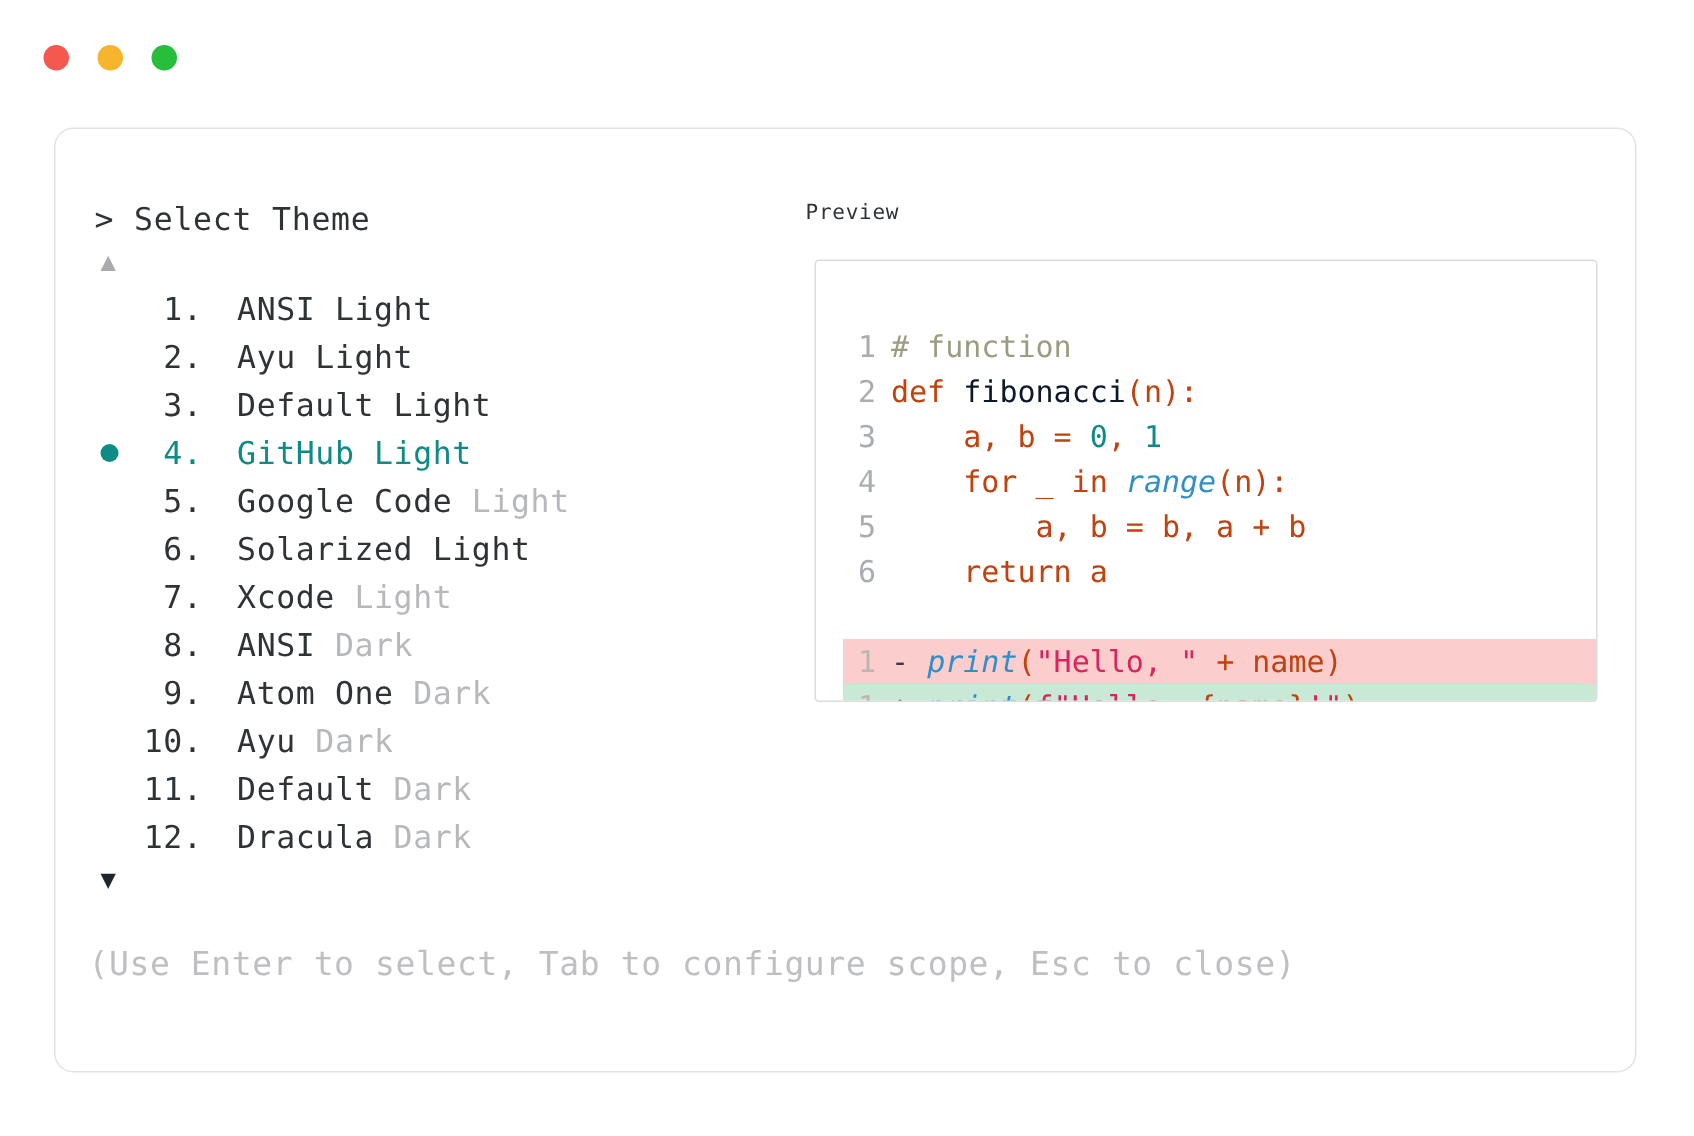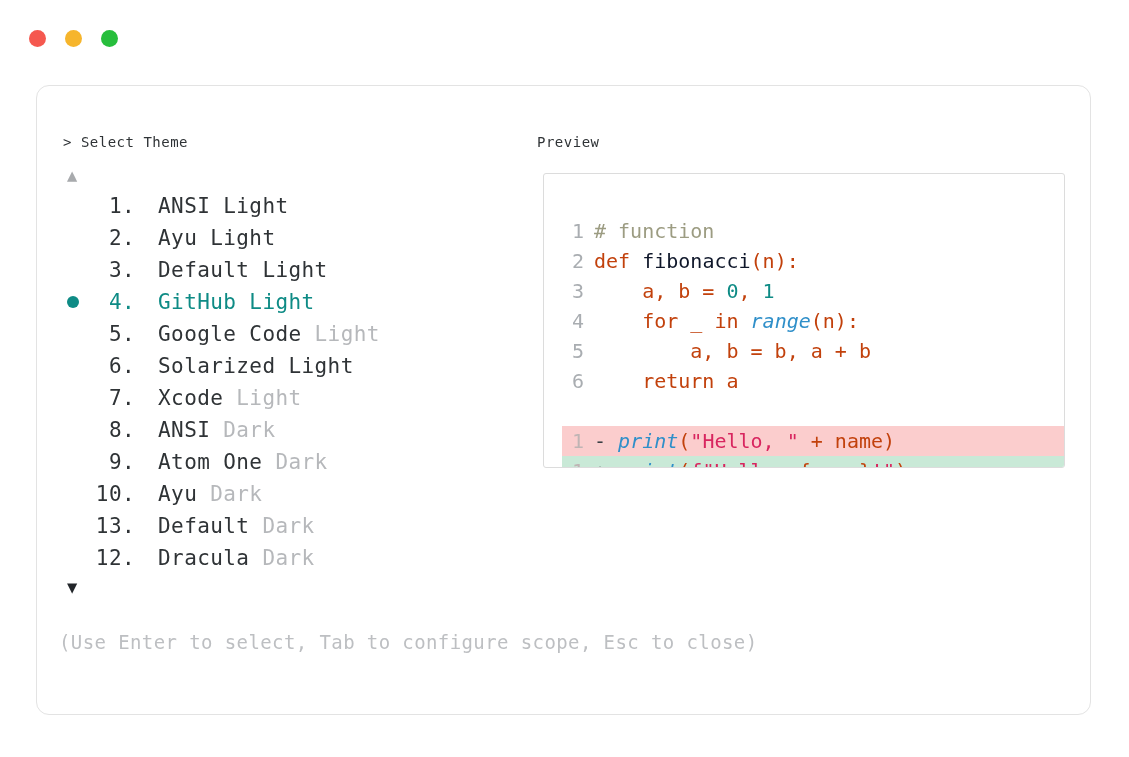--- a/index.html
+++ b/index.html
@@ -47,21 +47,21 @@
   .panel-inner {
     position: absolute;
     left: 0; top: 0; right: 0; bottom: 0;
   }
 
   
   .hdr-left {
     position: absolute;
     left: 26px;
     top: 48px;
-    font-size: 14px;
+    font-size: 21px;
     color: #2F3336;
     letter-spacing: 0.5px;
     white-space: pre;
   }
   .hdr-right {
     position: absolute;
     left: 500px;
     top: 48px;
     font-size: 14px;
     color: #2F3336;
@@ -130,21 +130,21 @@
   .theme-row.selected .row-dot,
   .theme-row.selected .row-name,
   .theme-row.selected .row-suffix-dark,
   .theme-row.selected .row-suffix-muted { color: #0E8B85; }
 
   
   .hint {
     position: absolute;
     left: 22px;
     top: 545px;
-    font-size: 19px;
+    font-size: 22px;
     letter-spacing: 0.4px;
     color: #BDBFC2;
     white-space: pre;
   }
 
   
   .preview-box {
     position: absolute;
     left: 506px;
     top: 87px;
@@ -210,21 +210,21 @@
           <div class="theme-row"><span class="row-bullet"></span><span class="row-num">1.</span><span class="row-dot"> </span><span class="row-name">ANSI </span><span class="row-suffix-dark">Light</span></div>
           <div class="theme-row"><span class="row-bullet"></span><span class="row-num">2.</span><span class="row-dot"> </span><span class="row-name">Ayu </span><span class="row-suffix-dark">Light</span></div>
           <div class="theme-row"><span class="row-bullet"></span><span class="row-num">3.</span><span class="row-dot"> </span><span class="row-name">Default </span><span class="row-suffix-dark">Light</span></div>
           <div class="theme-row selected"><span class="row-bullet"><span class="bul"></span></span><span class="row-num">4.</span><span class="row-dot"> </span><span class="row-name">GitHub </span><span class="row-suffix-dark">Light</span></div>
           <div class="theme-row"><span class="row-bullet"></span><span class="row-num">5.</span><span class="row-dot"> </span><span class="row-name">Google Code </span><span class="row-suffix-muted">Light</span></div>
           <div class="theme-row"><span class="row-bullet"></span><span class="row-num">6.</span><span class="row-dot"> </span><span class="row-name">Solarized </span><span class="row-suffix-dark">Light</span></div>
           <div class="theme-row"><span class="row-bullet"></span><span class="row-num">7.</span><span class="row-dot"> </span><span class="row-name">Xcode </span><span class="row-suffix-muted">Light</span></div>
           <div class="theme-row"><span class="row-bullet"></span><span class="row-num">8.</span><span class="row-dot"> </span><span class="row-name">ANSI </span><span class="row-suffix-muted">Dark</span></div>
           <div class="theme-row"><span class="row-bullet"></span><span class="row-num">9.</span><span class="row-dot"> </span><span class="row-name">Atom One </span><span class="row-suffix-muted">Dark</span></div>
           <div class="theme-row"><span class="row-bullet"></span><span class="row-num">10.</span><span class="row-dot"> </span><span class="row-name">Ayu </span><span class="row-suffix-muted">Dark</span></div>
-          <div class="theme-row"><span class="row-bullet"></span><span class="row-num">13.</span><span class="row-dot"> </span><span class="row-name">Default </span><span class="row-suffix-muted">Dark</span></div>
+          <div class="theme-row"><span class="row-bullet"></span><span class="row-num">11.</span><span class="row-dot"> </span><span class="row-name">Default </span><span class="row-suffix-muted">Dark</span></div>
           <div class="theme-row"><span class="row-bullet"></span><span class="row-num">12.</span><span class="row-dot"> </span><span class="row-name">Dracula </span><span class="row-suffix-muted">Dark</span></div>
         </div>
       <div class="scroll-arrow down">▼</div>
     </div>
 
     <div class="hint">(Use Enter to select, Tab to configure scope, Esc to close)</div>
 
     <div class="preview-box">
       <div class="code" id="code-block"><span class="code-line"><span class="ln">1</span><span class="t-comment"># function</span></span><span class="code-line"><span class="ln">2</span><span class="t-plain">def </span><span class="t-func">fibonacci</span><span class="t-plain">(n):</span></span><span class="code-line"><span class="ln">3</span><span class="t-plain">    a, b = </span><span class="t-num">0</span><span class="t-plain">, </span><span class="t-num">1</span></span><span class="code-line"><span class="ln">4</span><span class="t-plain">    for _ in </span><span class="t-builtin">range</span><span class="t-plain">(n):</span></span><span class="code-line"><span class="ln">5</span><span class="t-plain">        a, b = b, a + b</span></span><span class="code-line"><span class="ln">6</span><span class="t-plain">    return a</span></span><span class="diff-block" style="display: block;"><span class="code-line diff-del"><span class="ln">1</span><span class="t-marker">- </span><span class="t-builtin">print</span><span class="t-plain">(</span><span class="t-str">"Hello, "</span><span class="t-plain"> + name)</span></span><span class="code-line diff-add"><span class="ln">1</span><span class="t-marker">+ </span><span class="t-builtin">print</span><span class="t-plain">(</span><span class="t-str">f"Hello, </span><span class="t-plain">{name}</span><span class="t-str">!"</span><span class="t-plain">)</span></span></span></div>
     </div>

